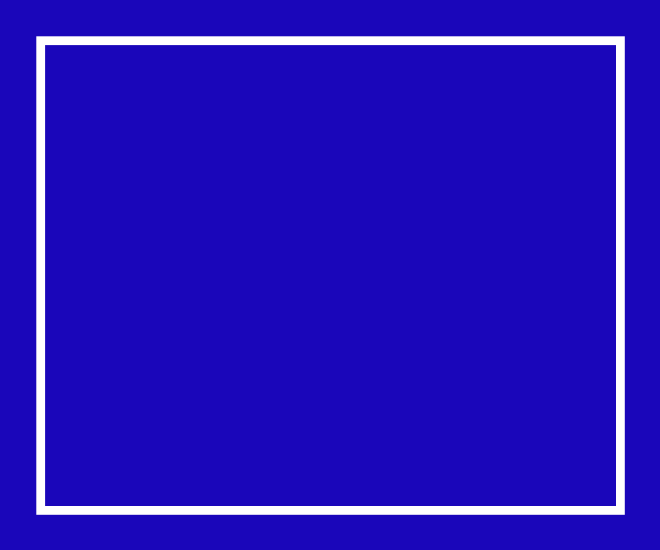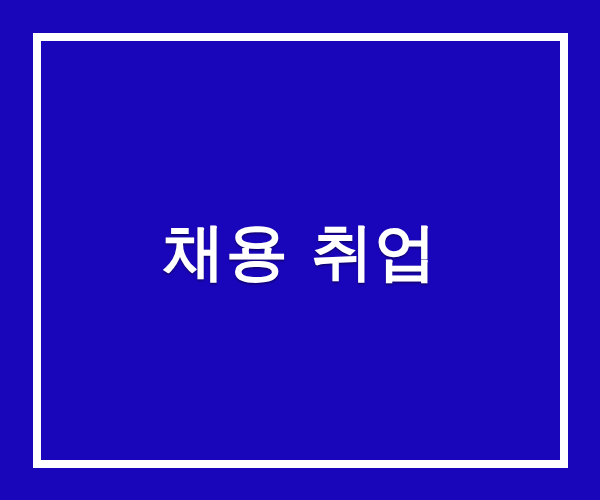--- a/index.html
+++ b/index.html
@@ -71,16 +71,15 @@
 </head>
 <body>
 
 <div class="banner">
 
   <div class="banner-bg"></div>
 
   <div class="banner-frame"></div>
 
   <div class="headline">
-    <span class="headline-line">채용 취업</span>
   </div>
 
 </div>
 
 </body></html>

